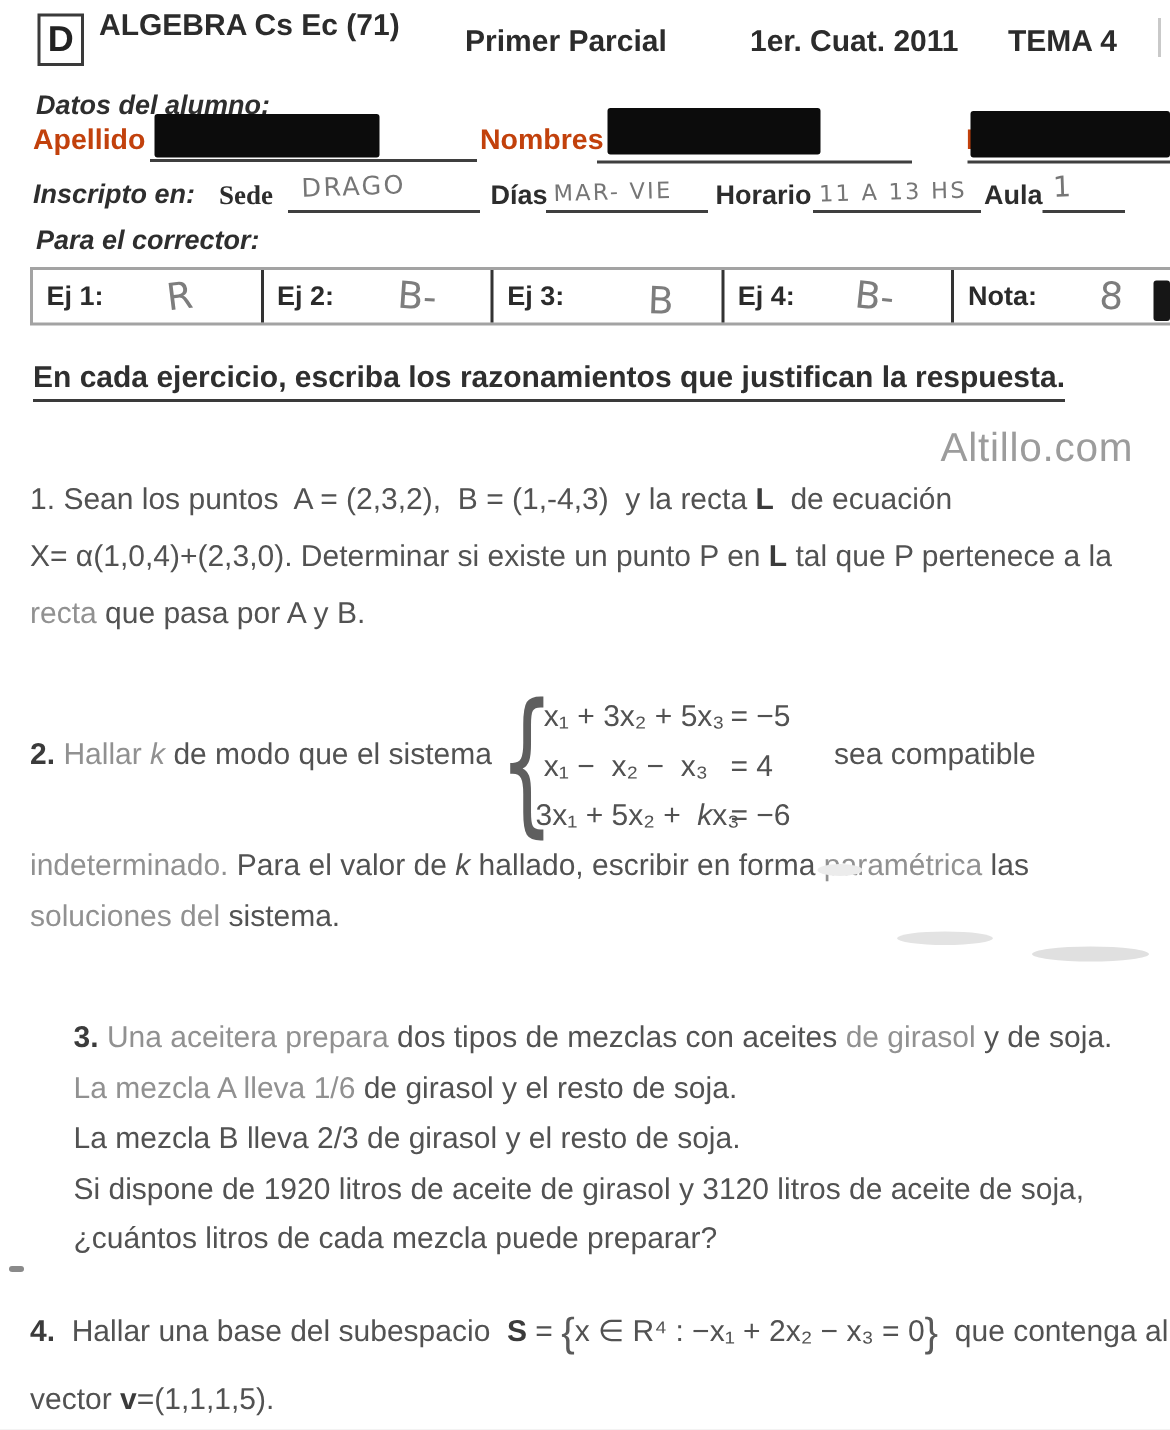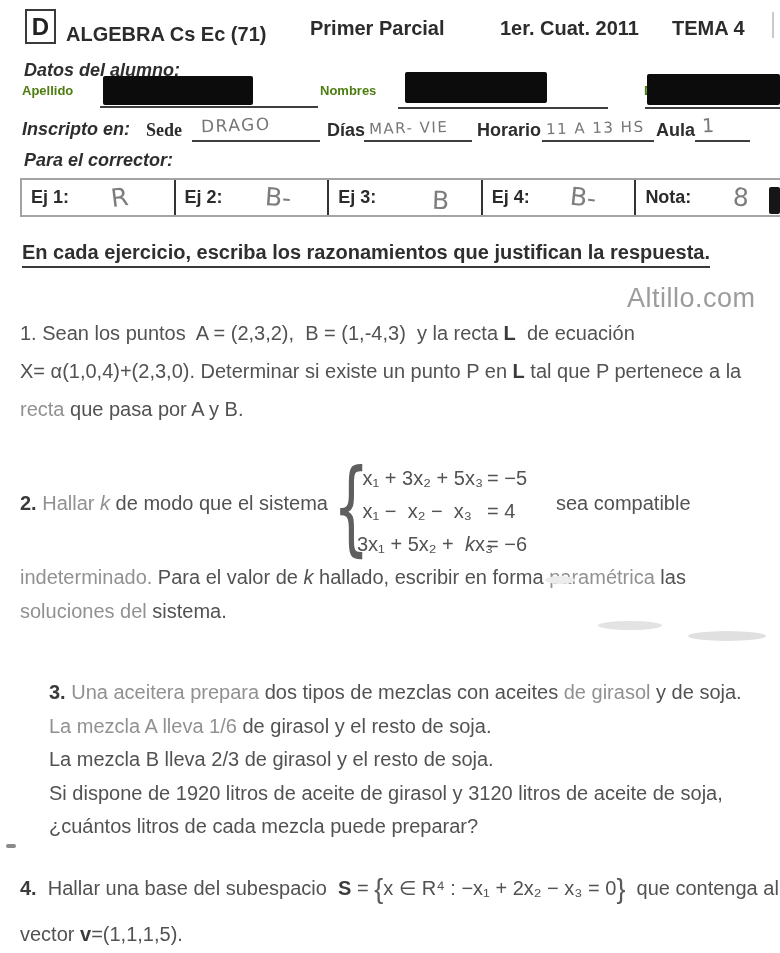--- a/index.html
+++ b/index.html
@@ -15,29 +15,29 @@
   .faded{color:#919191;}
   .brace{font-size:27px;font-weight:normal;vertical-align:-3px;color:#5a5a5a;}
 
   
   .dbox{
     left:25px;top:9px;width:27px;height:31px;border:2.5px solid #3a3a3a;
     display:flex;align-items:center;justify-content:center;
     font-weight:bold;font-size:24px;color:#222;
   }
   .hitem{font-weight:bold;font-size:20px;color:#2c2c2c;white-space:nowrap;}
-  .h-course{left:66px;top:23px;}
+  .h-course{left:66px;top:6px;}
   .h-exam{left:310px;top:17px;}
   .h-term{left:500px;top:17px;}
   .h-topic{left:672px;top:17px;}
 
   
   .sec-heading{font-weight:bold;font-style:italic;font-size:18px;color:#2e2e2e;white-space:nowrap;}
   .datos{left:24px;top:60px;}
-  .flabel{font-weight:bold;font-size:13px;color:#4d7c0f;white-space:nowrap;}
+  .flabel{font-weight:bold;font-size:19px;color:#c2410c;white-space:nowrap;}
   .redact{background:#0c0c0c;border-radius:2px;}
   .uline{border-bottom:2px solid #3f3f3f;height:0;}
 
   
   .inscripto{left:22px;top:119px;}
   .enr-label{font-weight:bold;font-size:18px;color:#2d2d2d;white-space:nowrap;}
   .hand{
     font-family:"DejaVu Sans",sans-serif;color:#767676;white-space:nowrap;
     letter-spacing:1.5px;
   }

